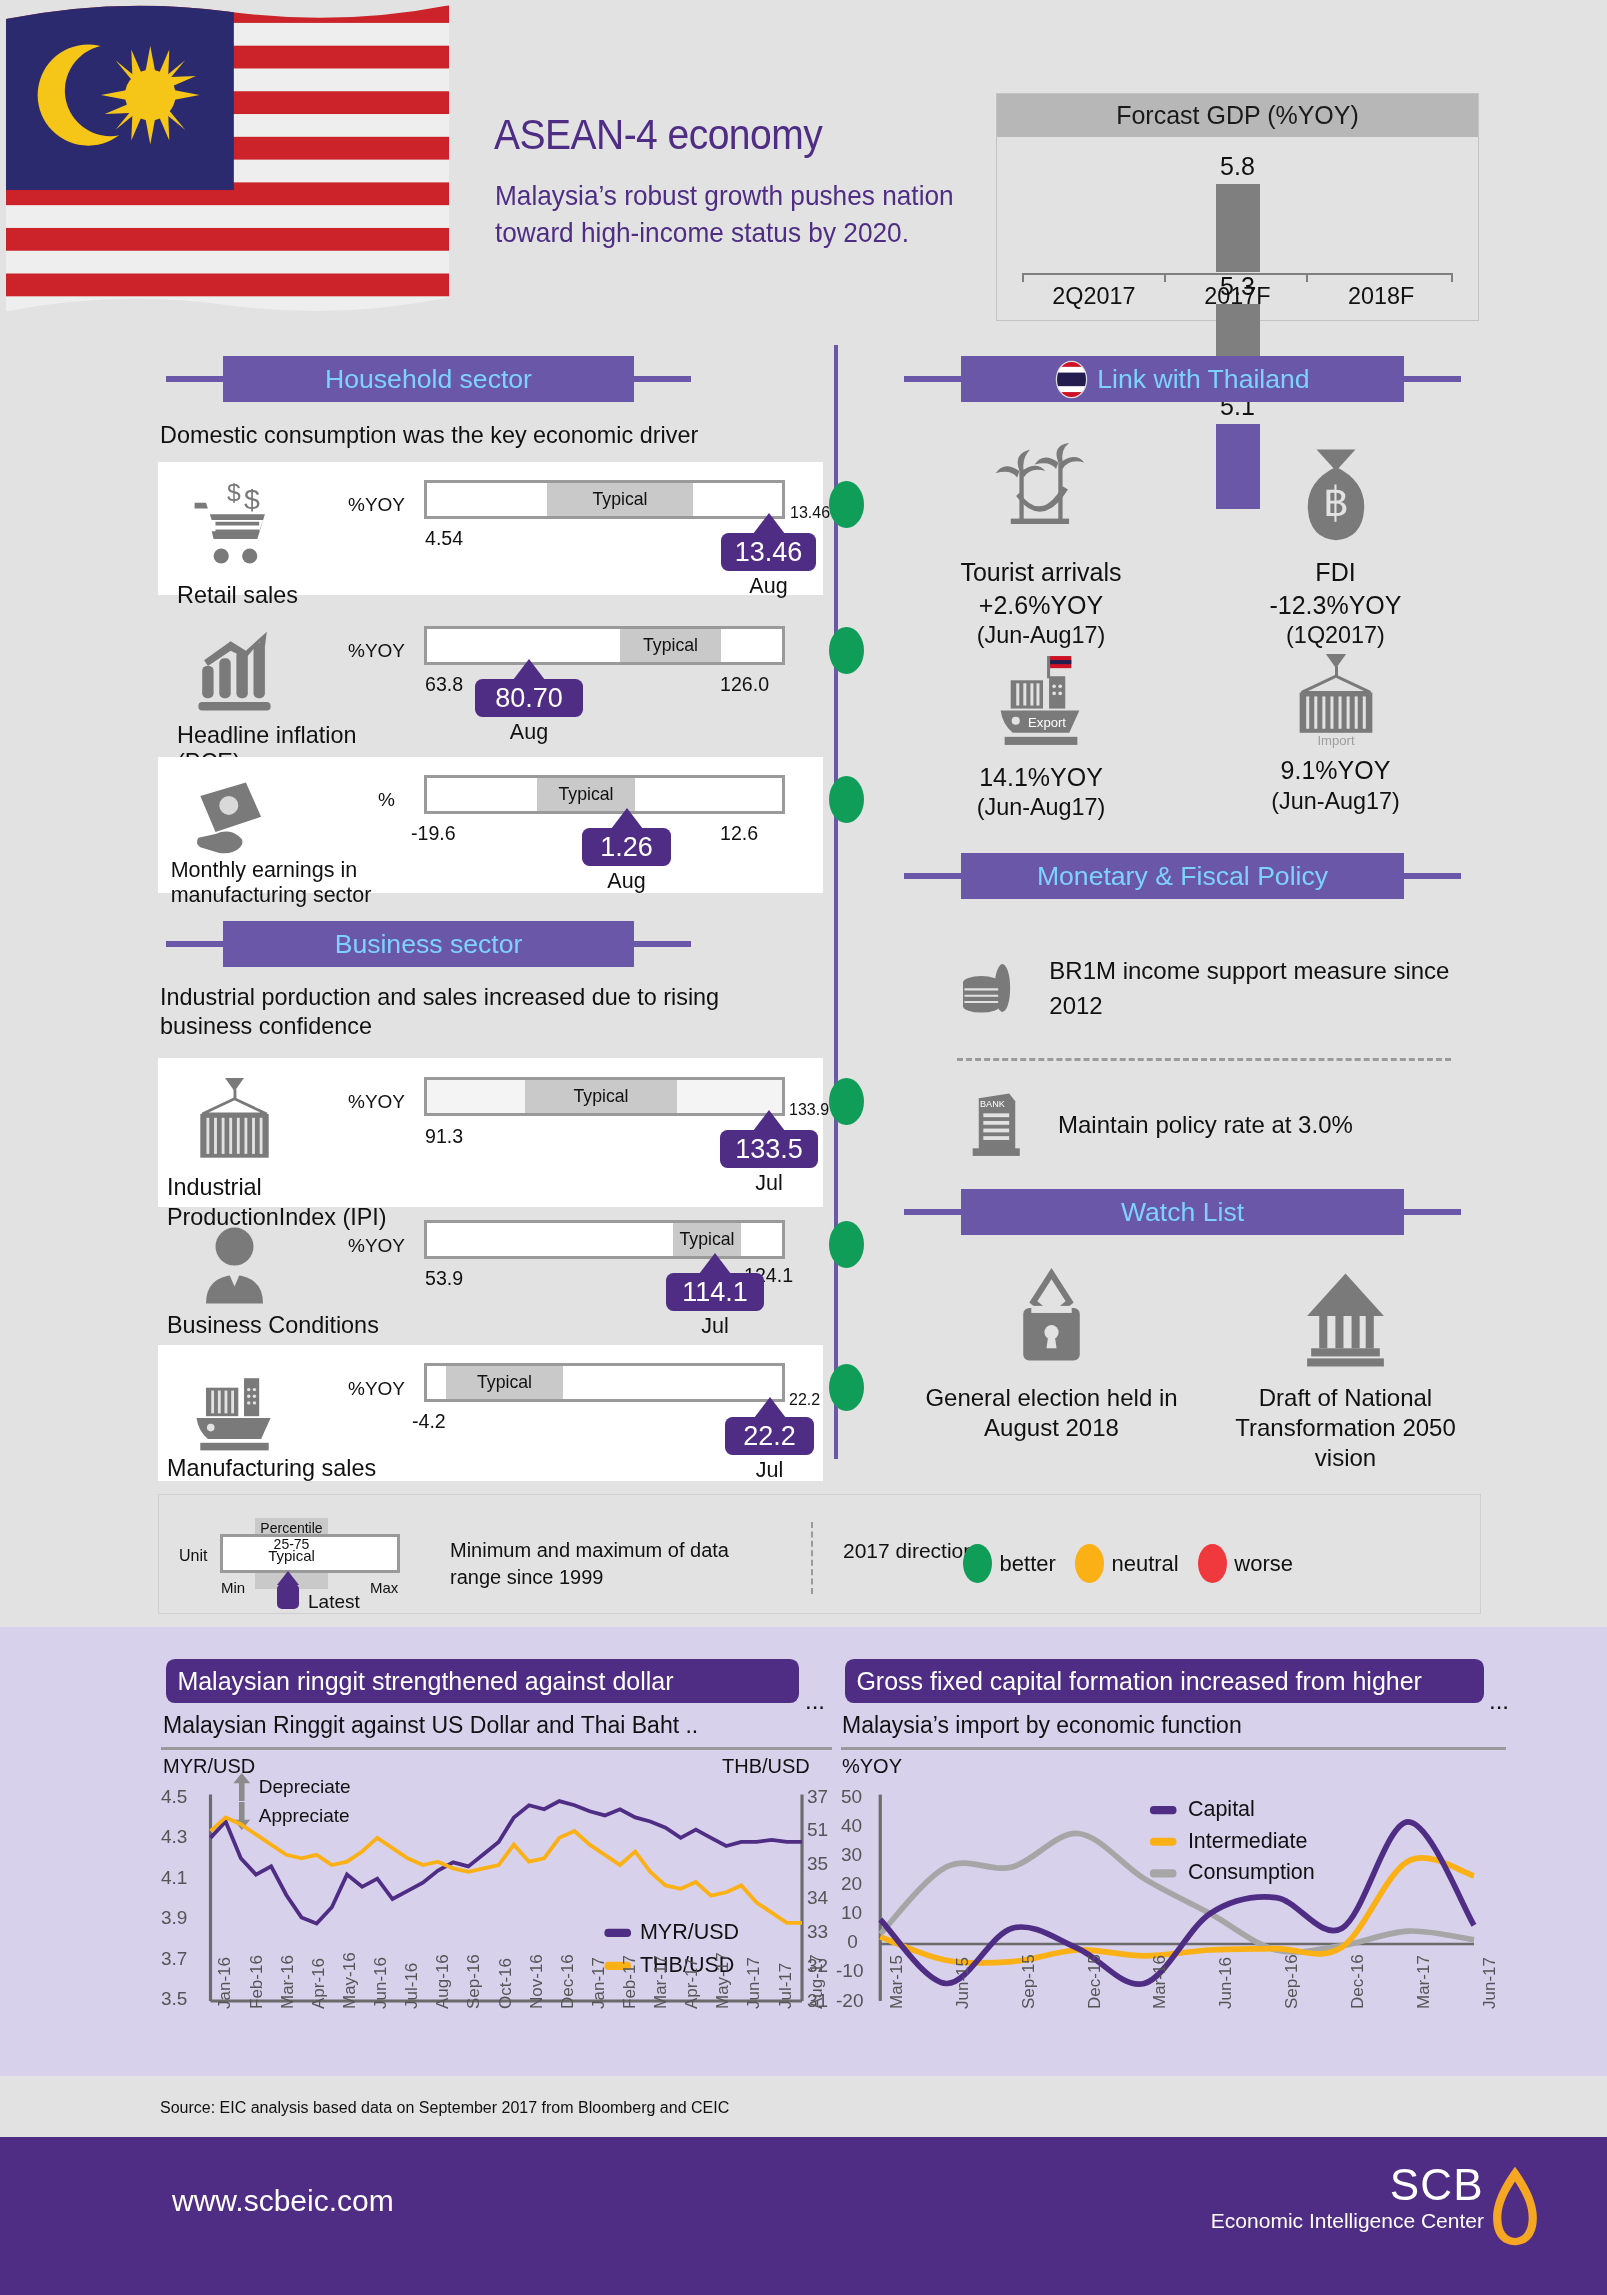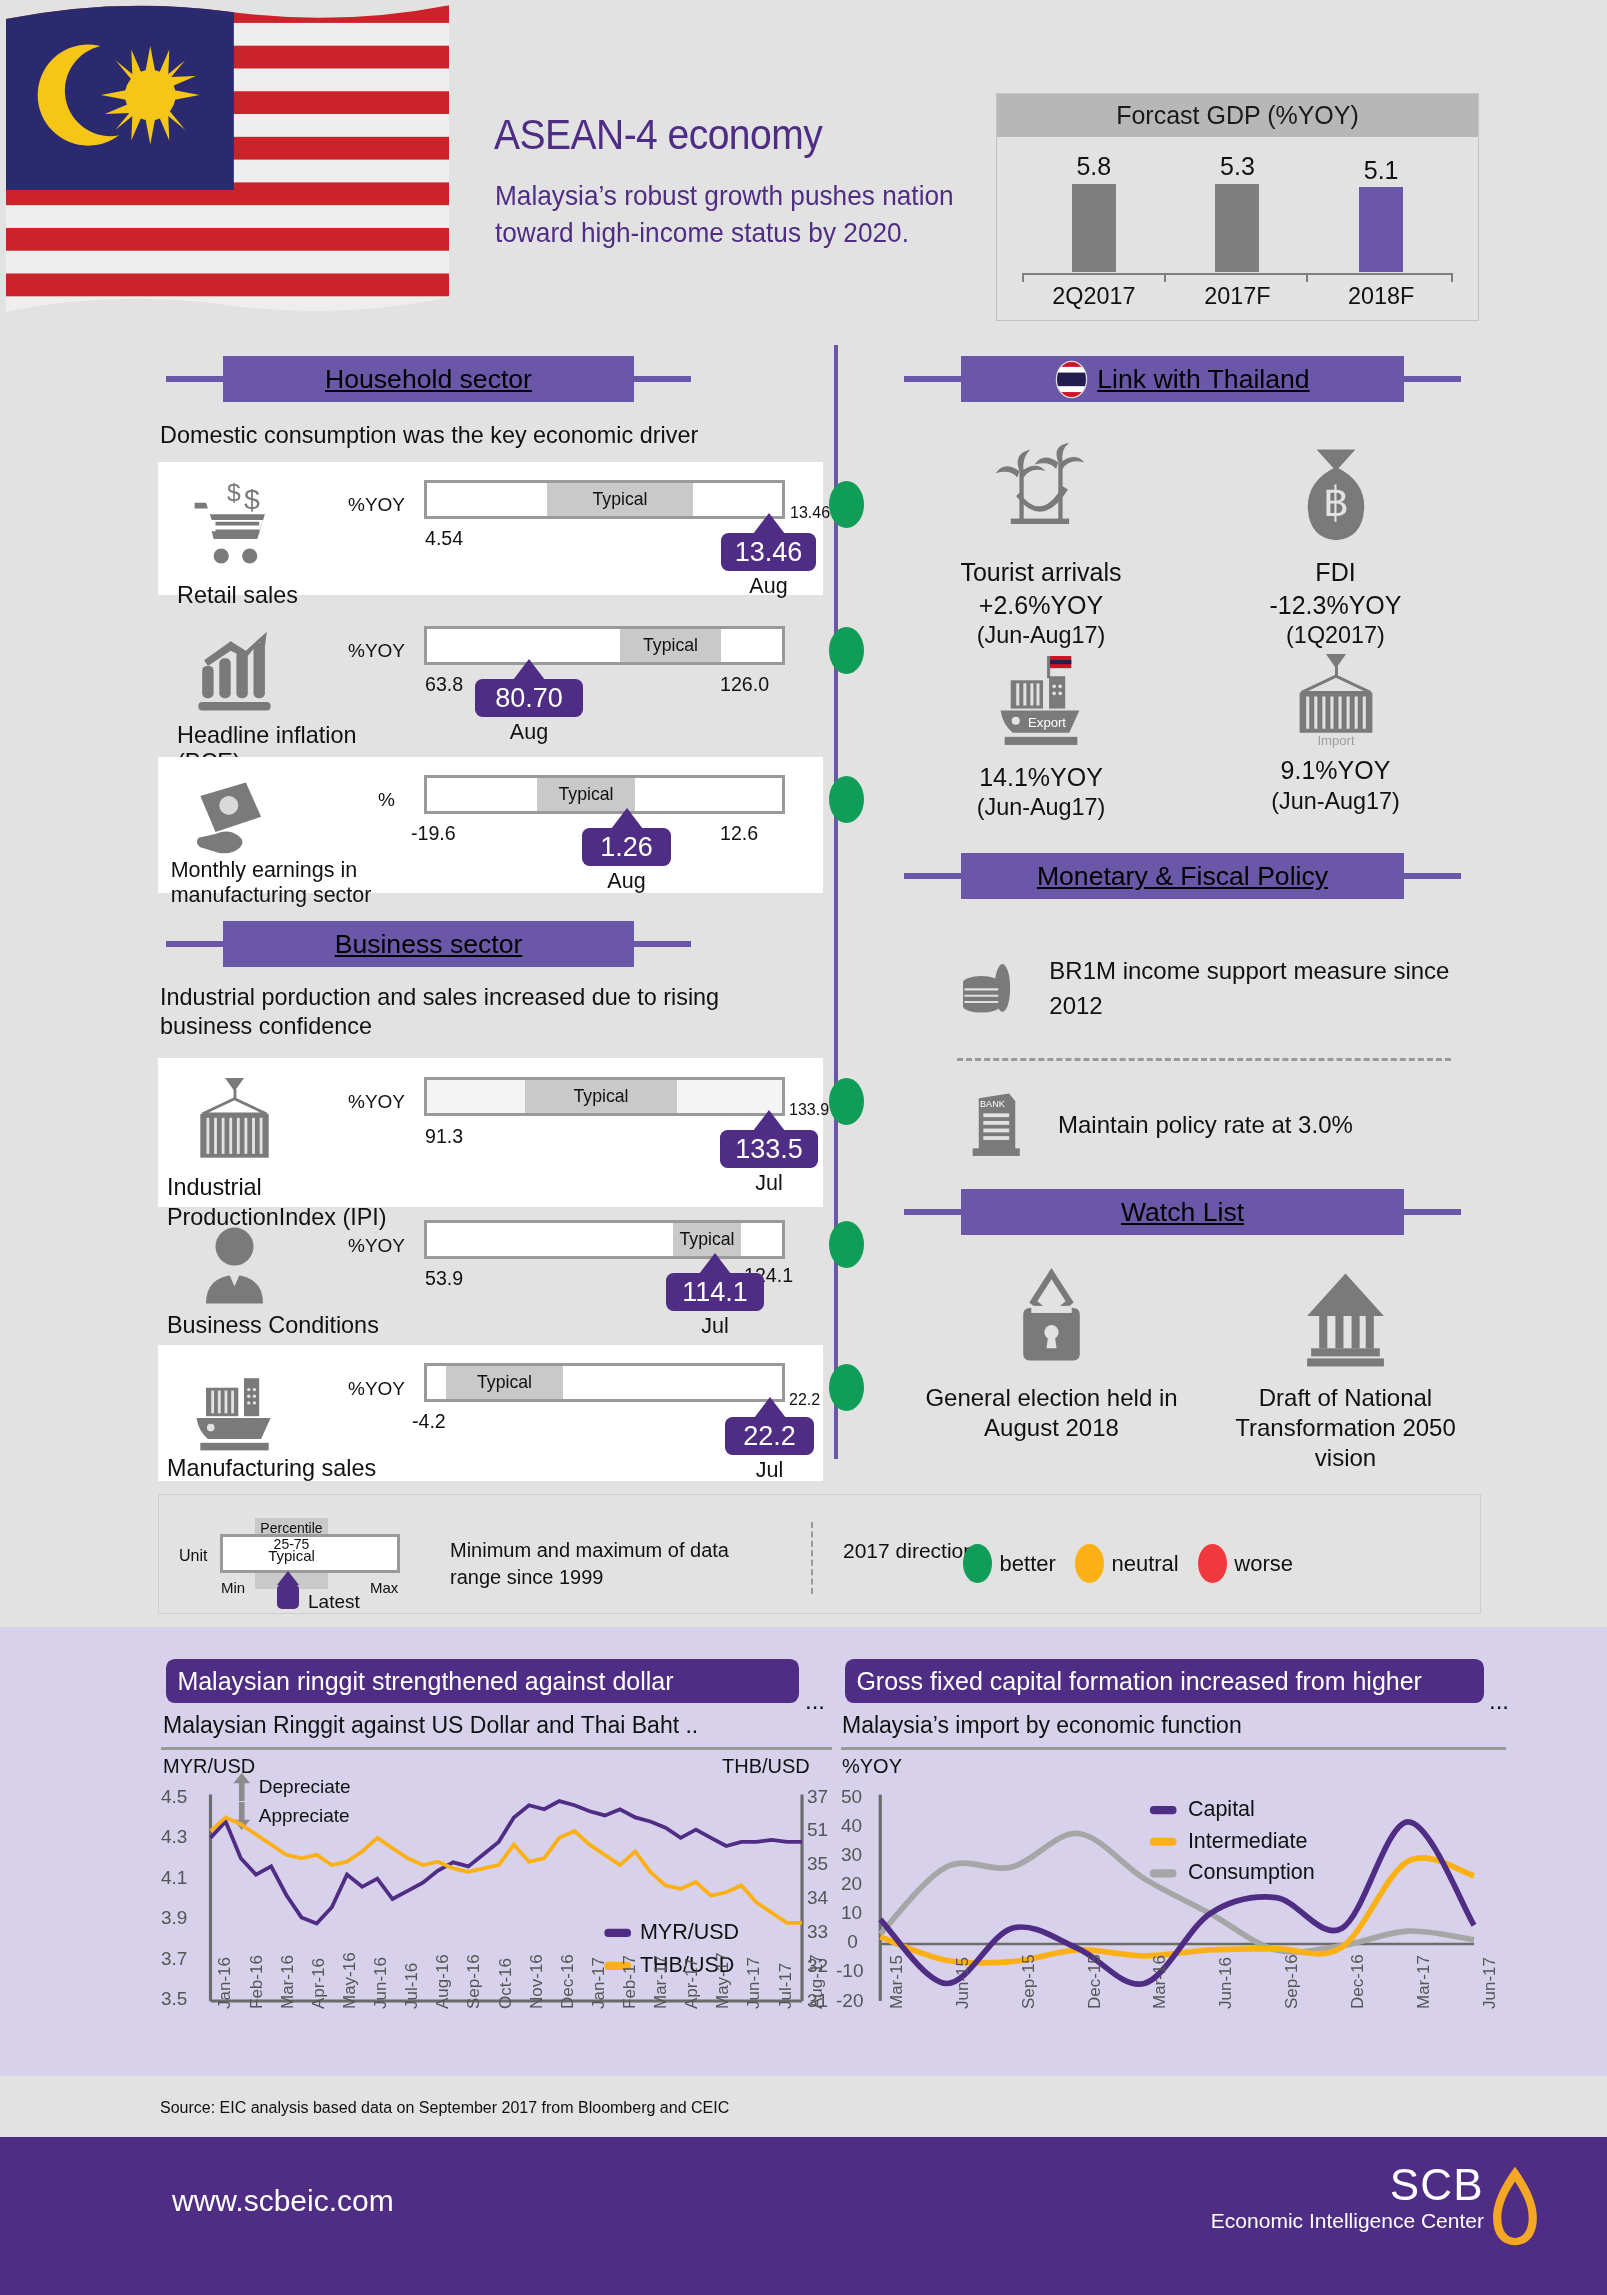--- a/index.html
+++ b/index.html
@@ -33,37 +33,37 @@
   .gdp-box {
     position: absolute; left: 996px; top: 93px; width: 483px; height: 228px;
     background: #e2e2e2; border: 1.3px solid #c3c3c3;
   }
   .gdp-title {
     height: 43px; background: #b7b7b7; color: #1a1a1a;
     font-size: 25px; display:flex; align-items:center; justify-content:center;
     letter-spacing: 0px;
   }
   .gdp-plot { position: relative; height: 184px; }
-  .gdp-bar-group { position: absolute; bottom: 49px; width: 100%; height: 120px; display:flex; justify-content: space-around; align-items: flex-end; padding: 0 25px; }
+  .gdp-bar-group { position: absolute; bottom: 49px; width: 100%; height: 120px; display:flex; justify-content: space-around; align-items: center; padding: 0 25px; flex-direction: column; }
   .gdp-col { width: 127px; display:flex; flex-direction: column; align-items:center; justify-content: flex-end; height:100%; }
   .gdp-val { font-size: 25px; color:#111; margin-bottom: 2.5px; }
   .gdp-bar { width: 44px; background: #7f7f7f; }
   .gdp-bar.accent { background: #6b57a8; }
   .gdp-axis { position:absolute; bottom:46px; left:25px; right:25px; height:1.9px; background:#7f7f7f; }
   .gdp-tick { position:absolute; top:0; width:1.9px; height:8.9px; background:#7f7f7f; }
   .gdp-labels { position:absolute; bottom:11.4px; left:0; width:100%; display:flex; justify-content: space-around; padding: 0 25px; }
   .gdp-labels span { width:127px; text-align:center; font-size: 23.4px; color:#111; }
 
   
   .sect-head { position:absolute; height: 46px; display:flex; align-items:center; }
   .sect-line { height: 5.7px; background: #6b57a8; }
   .sect-chip {
-    background: #6b57a8; color:#000000; font-size: 26.6px;
+    background: #6b57a8; color:#7dd3fc; font-size: 26.6px;
     display:flex; align-items:center; justify-content:center;
-    height: 46px; padding: 0 12.7px; white-space: nowrap; text-decoration: underline;
+    height: 46px; padding: 0 12.7px; white-space: nowrap;
   }
 
   
   .vdiv { position:absolute; left:834px; top:345px; width:4.4px; height:1114px; background:#6b57a8; }
 
   
   .lead-text { position:absolute; font-size: 23.4px; color:#111; line-height: 29px; }
 
   .ind-card {
     position:absolute; left:158px; width:665px; background:#fff;

